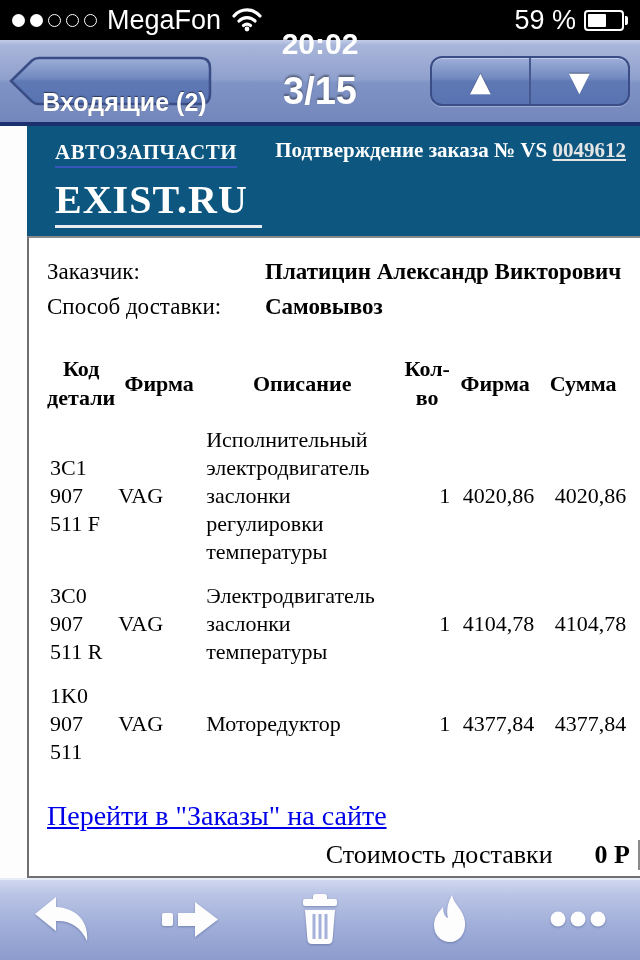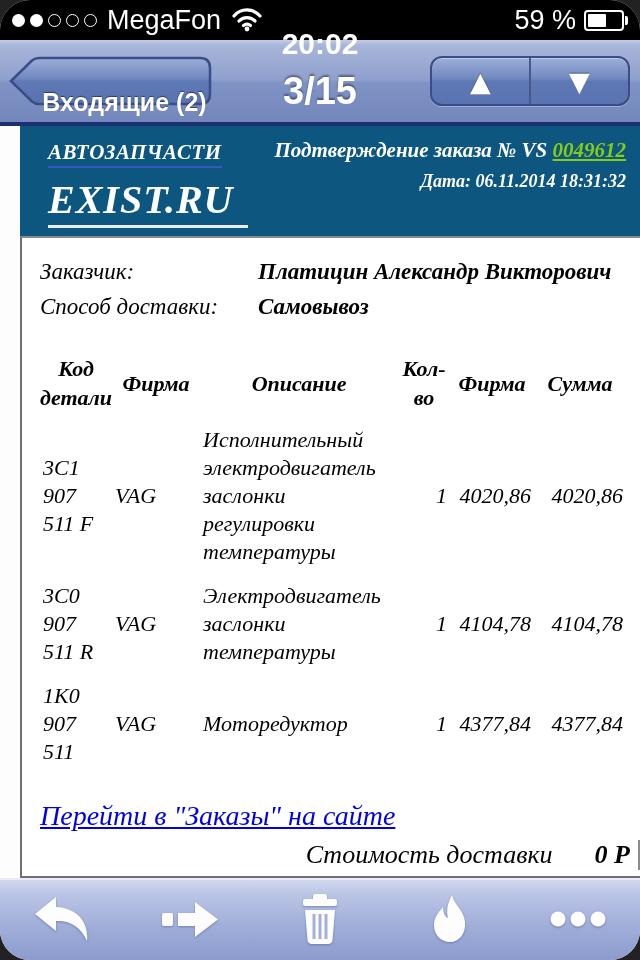--- a/index.html
+++ b/index.html
@@ -1,21 +1,20 @@
 <!DOCTYPE html>
 <html><head>
 <meta charset="utf-8">
 <style>
   * { margin:0; padding:0; box-sizing:border-box; }
   html,body { background:#222; }
   .screen {
     position:relative; width:640px; height:960px; margin:0 auto;
     background:#fff; overflow:hidden;
     font-family:"Liberation Sans", sans-serif;
-    border-radius:30px;
   }
 
   
   .status-bar {
     position:absolute; top:0; left:0; width:640px; height:40px;
     background:#000; color:#fff; display:flex; align-items:center;
     padding:0 12px; z-index:30;
   }
   .sb-left { display:flex; align-items:center; gap:6px; }
   .signal-dots { display:flex; gap:5px; align-items:center; }
@@ -71,40 +70,40 @@
     font-family:"DejaVu Sans", sans-serif;
     text-shadow:0 -1px 1px rgba(0,0,0,.4);
   }
   .seg + .seg { border-left:2px solid #46588f; }
 
   
   .email-area {
     position:absolute; top:126px; left:0; width:640px; height:752px;
     background:#fdfdfd; font-family:"Liberation Serif", serif;
   }
-  .email-content { margin-left:20px; height:100%;font-style:italic; }
+  .email-content { margin-left:27px; height:100%; }
 
   .email-header {
     height:110px; background:#0d567f; color:#fff; position:relative;
     padding:8px 10px 0 28px; overflow:hidden;
   }
   .brand { float:left; }
   .brand-top {
     display:inline-block; font-size:21px; font-weight:bold; letter-spacing:.5px;
     border-bottom:2px solid #3757bd; padding-bottom:1px; margin-top:6px;
     color:#fff; text-decoration:none; cursor:pointer;
   }
   .brand-main {
     display:inline-block; font-size:40px; font-weight:bold; letter-spacing:1px;
     border-bottom:3px solid #e9edf2; padding:0 14px 2px 0; margin-top:8px;
     color:#fff; text-decoration:none; cursor:pointer; clear:left; float:left;
   }
   .subject { float:right; text-align:right; padding-right:4px; }
   .subject-line1 { font-size:21px; font-weight:bold; margin-top:4px; }
-  .order-link { color:#84cc16; text-decoration:underline; cursor:pointer; }
+  .order-link { color:#e5e5e5; text-decoration:underline; cursor:pointer; }
   .subject-line2 { font-size:18px; font-weight:bold; margin-top:8px; }
 
   .email-body {
     height:642px; background:#fff;
     border-left:2px solid #707070; border-top:2px solid #8a8a8a; border-bottom:2px solid #707070;
     padding:16px 0 0 18px; overflow:hidden; color:#000;
   }
   .info-grid { display:grid; grid-template-columns:218px auto; font-size:23px; line-height:35px; }
   .info-grid .val { font-weight:bold; }
 
@@ -212,21 +211,20 @@
       <div class="email-header">
         <div class="brand">
           <a class="brand-top">АВТОЗАПЧАСТИ</a><br>
           <a class="brand-main">EXIST.RU</a>
         </div>
         <div class="subject">
           <div class="subject-line1">
             <span>Подтверждение заказа № VS</span>
             <a class="order-link">0049612</a>
           </div>
-          <div class="subject-line2">Дата: 06.11.2014 18:31:32</div>
         </div>
       </div>
 
       <div class="email-body">
         <div class="info-grid">
           <div>Заказчик:</div>
           <div class="val">Платицин Александр Викторович</div>
           <div>Способ доставки:</div>
           <div class="val">Самовывоз</div>
         </div>

